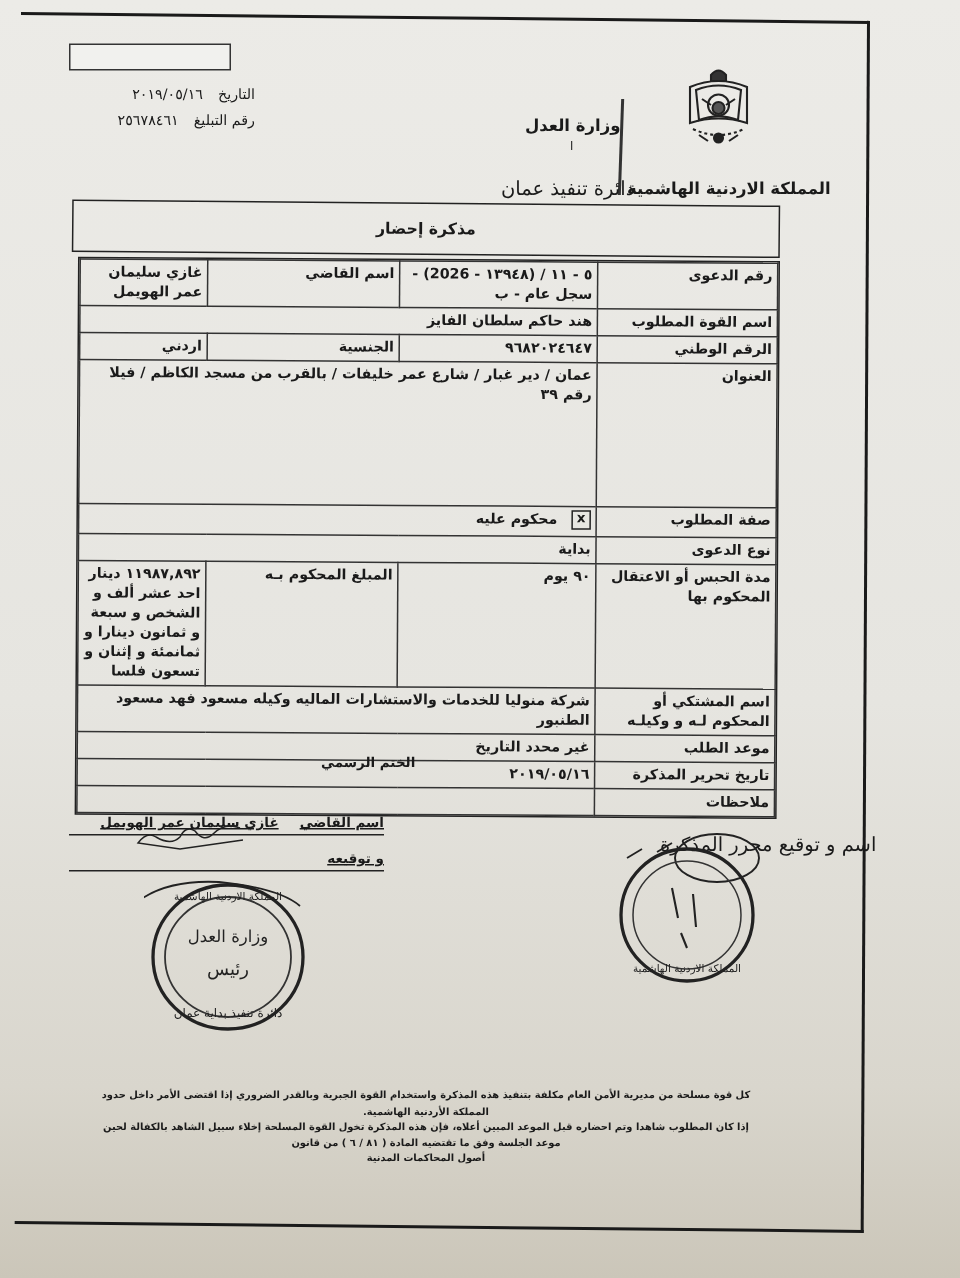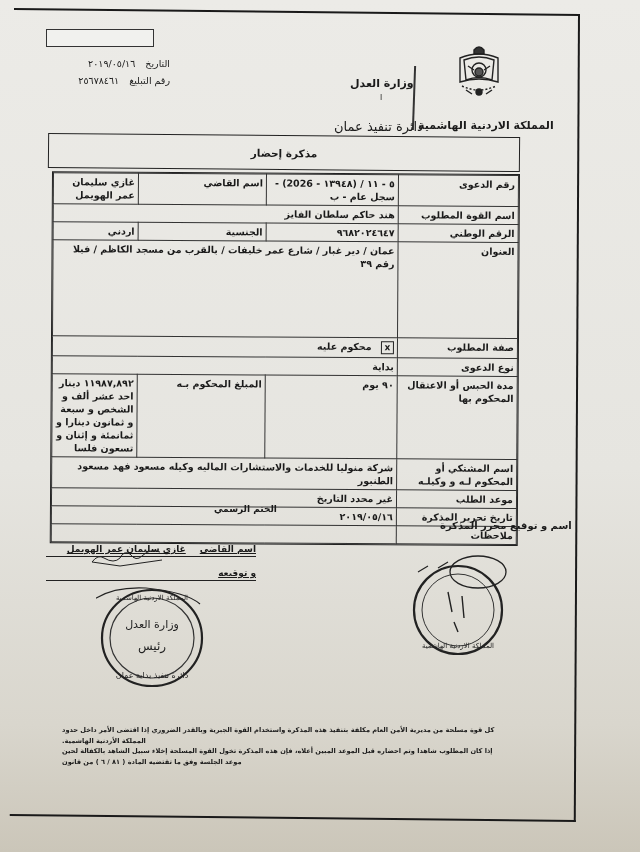--- a/index.html
+++ b/index.html
@@ -60,26 +60,26 @@
     .judge-line {
       position: absolute; left: 46px; top: 544px; width: 210px; border-bottom: 1.3px solid #222;
       direction: rtl; font-size: 9px; font-weight: bold; text-decoration: underline; padding-bottom: 2px;
       display: flex; gap: 14px; justify-content: flex-start;
     }
     .sign-line {
       position: absolute; left: 46px; top: 568px; width: 210px; border-bottom: 1.3px solid #222;
       direction: rtl; font-size: 9px; font-weight: bold; text-decoration: underline; padding-bottom: 2px; text-align: right;
     }
     .scribble { position: absolute; left: 90px; top: 546px; width: 80px; height: 22px; }
-    .issuer-label { position: absolute; left: 440px; top: 520px; font-size: 10px; font-weight: bold; direction: rtl; }
+    .issuer-label { position: absolute; left: 440px; top: 556px; font-size: 13px; font-weight: normal; direction: rtl; }
     .seal { position: absolute; }
     .seal-left { left: 96px; top: 578px; width: 112px; height: 112px; }
     .seal-right { left: 408px; top: 552px; width: 100px; height: 104px; }
     .footer {
-      position: absolute; left: 62px; top: 725px; width: 444px; direction: rtl; font-size: 6.6px; font-weight: bold; line-height: 10.5px; text-align: left;
+      position: absolute; left: 62px; top: 725px; width: 444px; direction: rtl; font-size: 6.6px; font-weight: bold; line-height: 10.5px; text-align: center;
     }
   </style>
 </head>
 <body>
 
 <div class="paper"></div>
 <div class="page-frame"></div>
 
 <div class="ref-box">
   <span></span>
@@ -217,13 +217,14 @@
   <ellipse cx="50" cy="58" rx="44" ry="44" fill="none" stroke="#222" stroke-width="2.2"></ellipse>
   <ellipse cx="50" cy="58" rx="36" ry="36" fill="none" stroke="#333" stroke-width="1"></ellipse>
   <path d="M10 20 L20 14 M30 16 L40 10" stroke="#222" stroke-width="1.2"></path>
   <path d="M40 40 L44 60 M54 44 L56 66 M46 70 L50 80" stroke="#222" stroke-width="1.4"></path>
   <text x="50" y="96" text-anchor="middle" font-size="7" font-family="DejaVu Sans, sans-serif" fill="#222">المملكة الاردنية الهاشمية</text>
 </svg>
 
 <div class="footer">
   <div>كل قوة مسلحة من مديرية الأمن العام مكلفة بتنفيذ هذه المذكرة واستخدام القوة الجبرية وبالقدر الضروري إذا اقتضى الأمر داخل حدود المملكة الأردنية الهاشمية.</div>
   <div>إذا كان المطلوب شاهدا وتم احضاره قبل الموعد المبين أعلاه، فإن هذه المذكرة تخول القوة المسلحة إخلاء سبيل الشاهد بالكفالة لحين موعد الجلسة وفق ما تقتضيه المادة ( ٨١ / ٦ ) من قانون</div>
+  <div>أصول المحاكمات المدنية</div>
 </div>
 
 </body></html>

